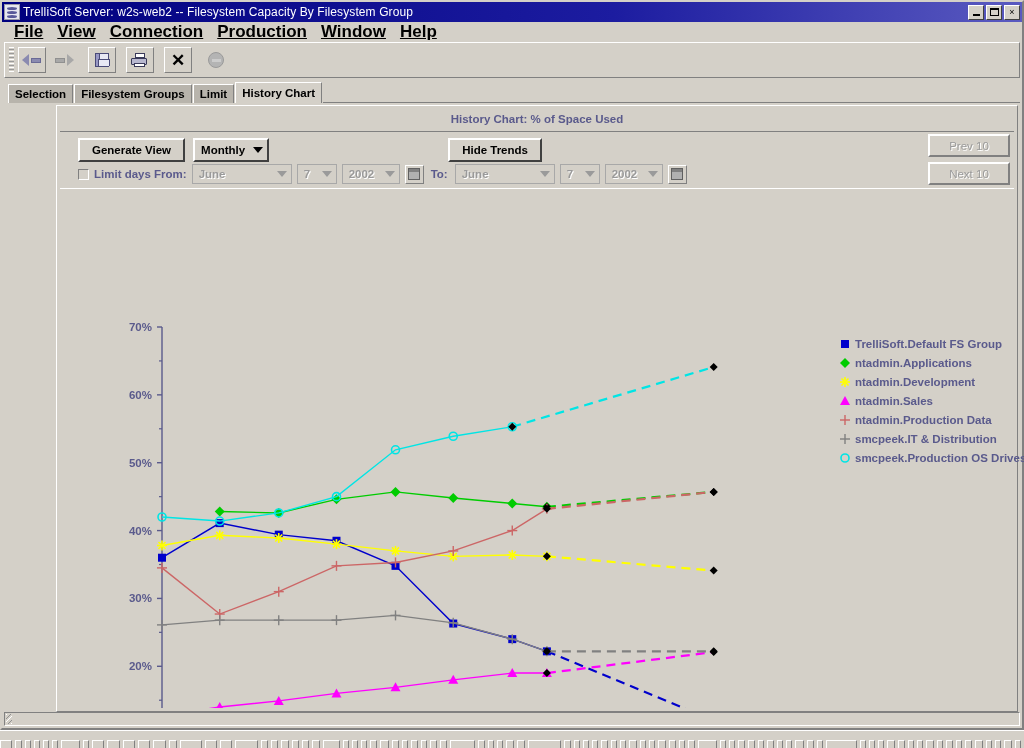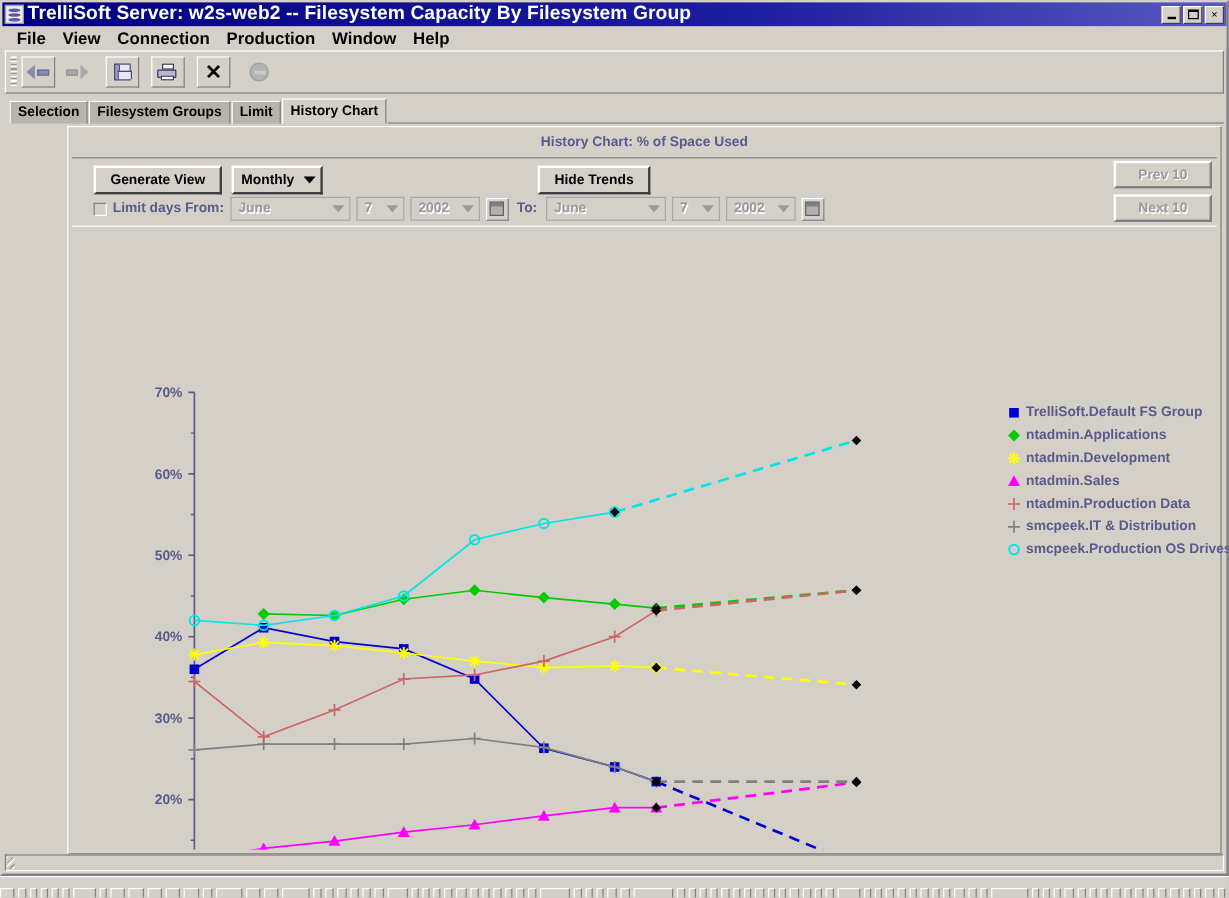--- a/index.html
+++ b/index.html
@@ -34,21 +34,21 @@
     position: relative; flex: none;
   }
   #title-icon i {
     position: absolute; left: 2px; right: 2px; height: 3px;
     background: #5a5a9a; border-radius: 50%;
   }
   #title-icon i:nth-child(1) { top: 2px; }
   #title-icon i:nth-child(2) { top: 6px; }
   #title-icon i:nth-child(3) { top: 10px; }
   #title-text {
-    font-size: 16px; font-weight: bold;
+    font-size: 12px; font-weight: normal;
     white-space: nowrap; flex: 1;
     letter-spacing: .1px;
   }
   #title-buttons { display: flex; gap: 2px; flex: none; }
   .tbtn {
     width: 16px; height: 15px;
     background: #d4d0c8;
     border: 1px solid #ffffff;
     border-right-color: #404040; border-bottom-color: #404040;
     position: relative;
@@ -59,22 +59,22 @@
   .tbtn .min-glyph { width: 7px; height: 2px; background: #000; margin-top: 5px; }
   .tbtn .max-glyph { width: 9px; height: 8px; border: 1px solid #000; border-top-width: 2px; }
 
   
   #menubar {
     height: 19px; display: flex; align-items: center;
     padding-left: 6px; gap: 2px;
     background: #d4d0c8;
   }
   .menu-item {
-    font-size: 14px; font-weight: bold; color: #000;
-    padding: 2px 6px; white-space: nowrap;
+    font-size: 17px; font-weight: bold; color: #000;
+    padding: 2px 6px; white-space: nowrap; text-decoration: underline;
   }
 
   
   #toolbar {
     height: 36px;
     margin: 1px 2px 0 2px;
     background: #d4d0c8;
     border-top: 1px solid #ffffff;
     border-left: 1px solid #ffffff;
     border-bottom: 1px solid #808080;
@@ -231,21 +231,21 @@
     display: flex; align-items: center; justify-content: center;
   }
   .cal-glyph { width: 12px; height: 12px; background: #b0b0b0; border: 1px solid #606060; position: relative; }
   .cal-glyph::before { content:''; position:absolute; left:0; right:0; top:0; height:3px; background:#808080; }
   #pager { position: absolute; right: 4px; top: 2px; display: flex; flex-direction: column; gap: 5px; }
   .pager-btn {
     width: 82px; height: 23px;
     background: #d4d0c8;
     border: 2px solid #ffffff;
     border-right-color: #808080; border-bottom-color: #808080;
-    font-size: 11.5px; font-weight: bold;
+    font-size: 11.5px; font-weight: normal;
     color: #9a9a9a; text-shadow: 1px 1px 0 #ffffff;
     display: flex; align-items: center; justify-content: center;
   }
 
   
   #chart-wrap {
     position: absolute;
     left: 3px; right: 3px; top: 170px; bottom: 3px;
     overflow: hidden;
   }

